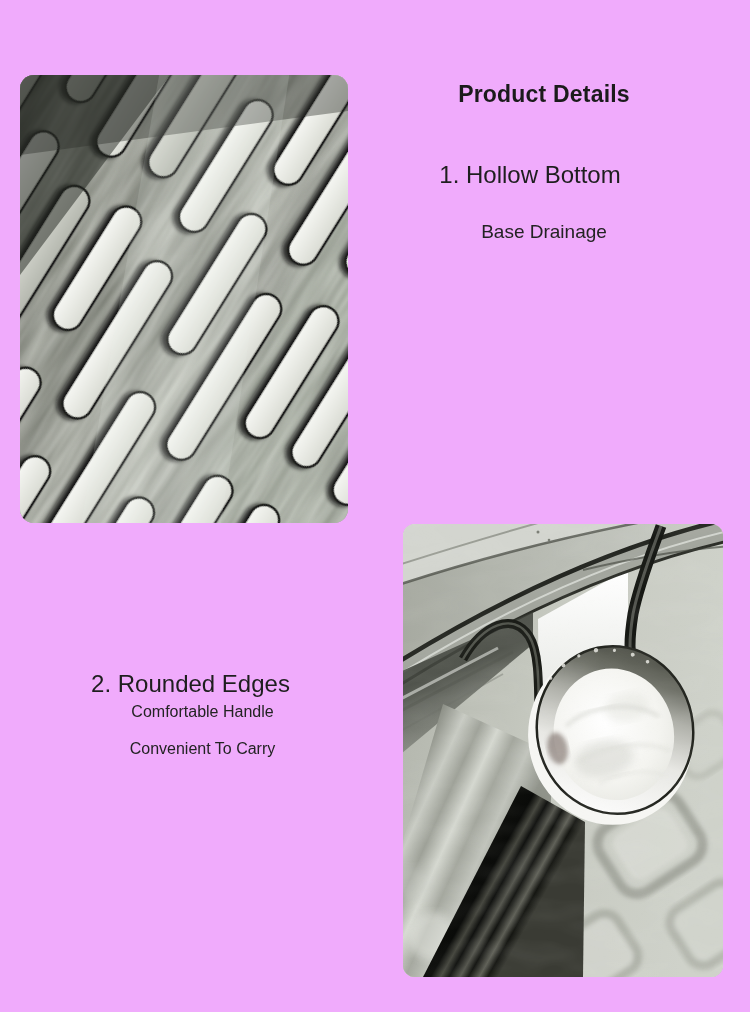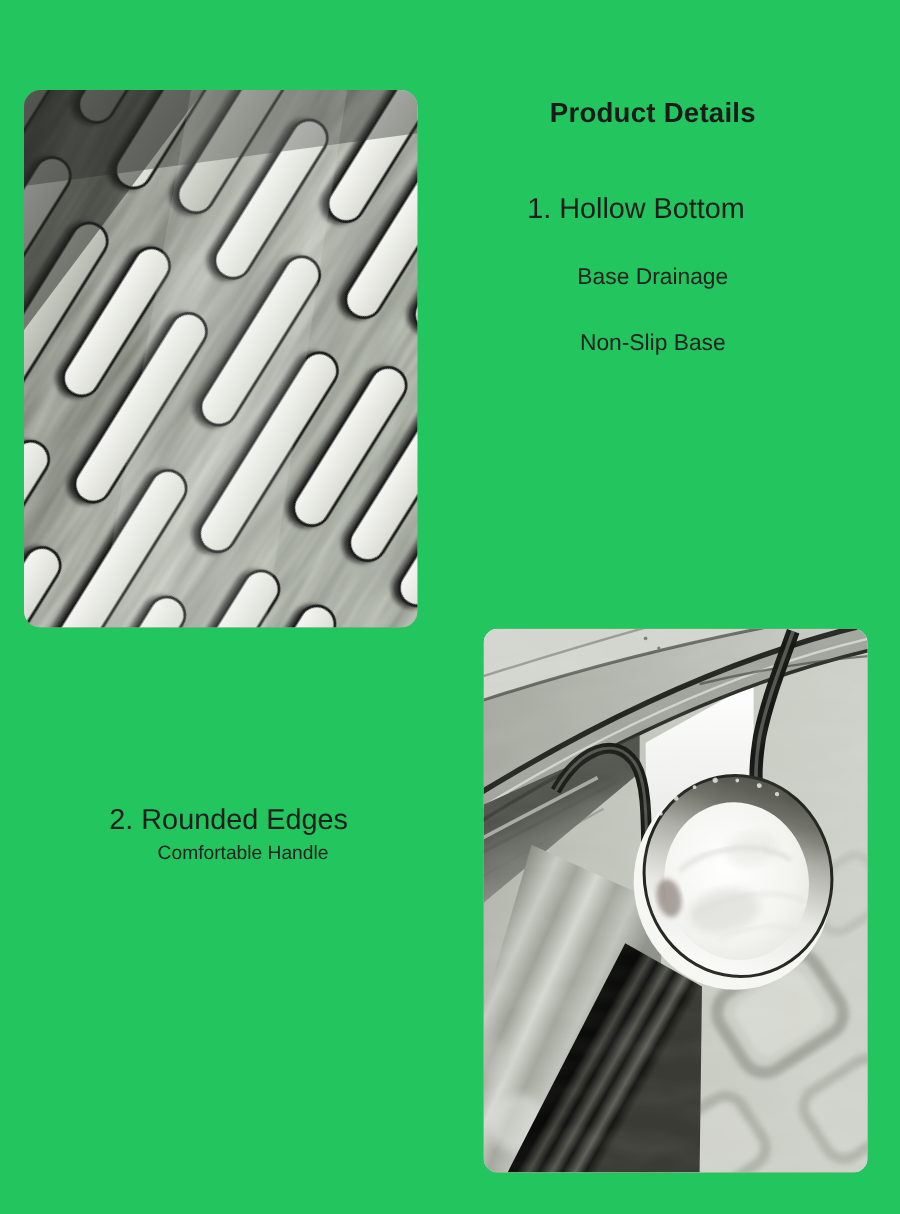--- a/index.html
+++ b/index.html
@@ -1,17 +1,17 @@
 <!DOCTYPE html>
 <html><head>
 <meta charset="utf-8">
 <style>
   html,body{margin:0;padding:0;background:#ffffff;}
   .page{
-    position:relative;width:750px;height:1012px;background:#22c55e;
+    position:relative;width:750px;height:1012px;background:#f0abfc;
     font-family:"Liberation Sans","DejaVu Sans",sans-serif;color:#1b1b1b;
     overflow:hidden;
   }
   .photo{position:absolute;overflow:hidden;background:#9a9d94;}
   .photo svg{display:block;width:100%;height:100%;}
   #photo-hollow-bottom{left:20px;top:75px;width:328px;height:448px;border-radius:14px;}
   #photo-handle{left:403px;top:524px;width:320px;height:453px;border-radius:12px;}
 
   .textline{position:absolute;text-align:center;white-space:nowrap;}
   .col-right{left:398px;width:292px;}
@@ -129,26 +129,26 @@
       <polygon points="140,-5 270,-5 200,455 60,455" fill="#eef0ea" opacity="0.15"></polygon>
     </svg>
   </div>
 
   <div class="textline col-right title" id="line-title">Product Details</div>
 
   <div class="textline col-right feature-heading" id="line-h1">1. Hollow Bottom</div>
 
   <div class="textline col-right feature-point-lg" id="line-p1a">Base Drainage</div>
 
-  <div class="textline col-right feature-point-lg" id="line-p1b">Non-Slip Base</div>
 
   <div class="textline col-left feature-heading" id="line-h2">2. Rounded Edges</div>
 
   <div class="textline col-left feature-point-sm" id="line-p2a">Comfortable Handle</div>
 
+  <div class="textline col-left feature-point-sm" id="line-p2b">Convenient To Carry</div>
 
   <div class="photo" id="photo-handle" role="img" aria-label="Close-up of rounded tray edge with curved handle and polished chrome rivet on smoky translucent plastic">
     <svg viewBox="0 0 320 453" xmlns="http://www.w3.org/2000/svg" preserveAspectRatio="none">
       <defs>
         <linearGradient id="g2bg" x1="0" y1="0" x2="0" y2="1">
           <stop offset="0" stop-color="#f2f4f0"></stop>
           <stop offset="1" stop-color="#e7e9e4"></stop>
         </linearGradient>
         <linearGradient id="wallGrad" x1="0" y1="0" x2="1" y2="0">
           <stop offset="0" stop-color="#a6a9a0"></stop>

